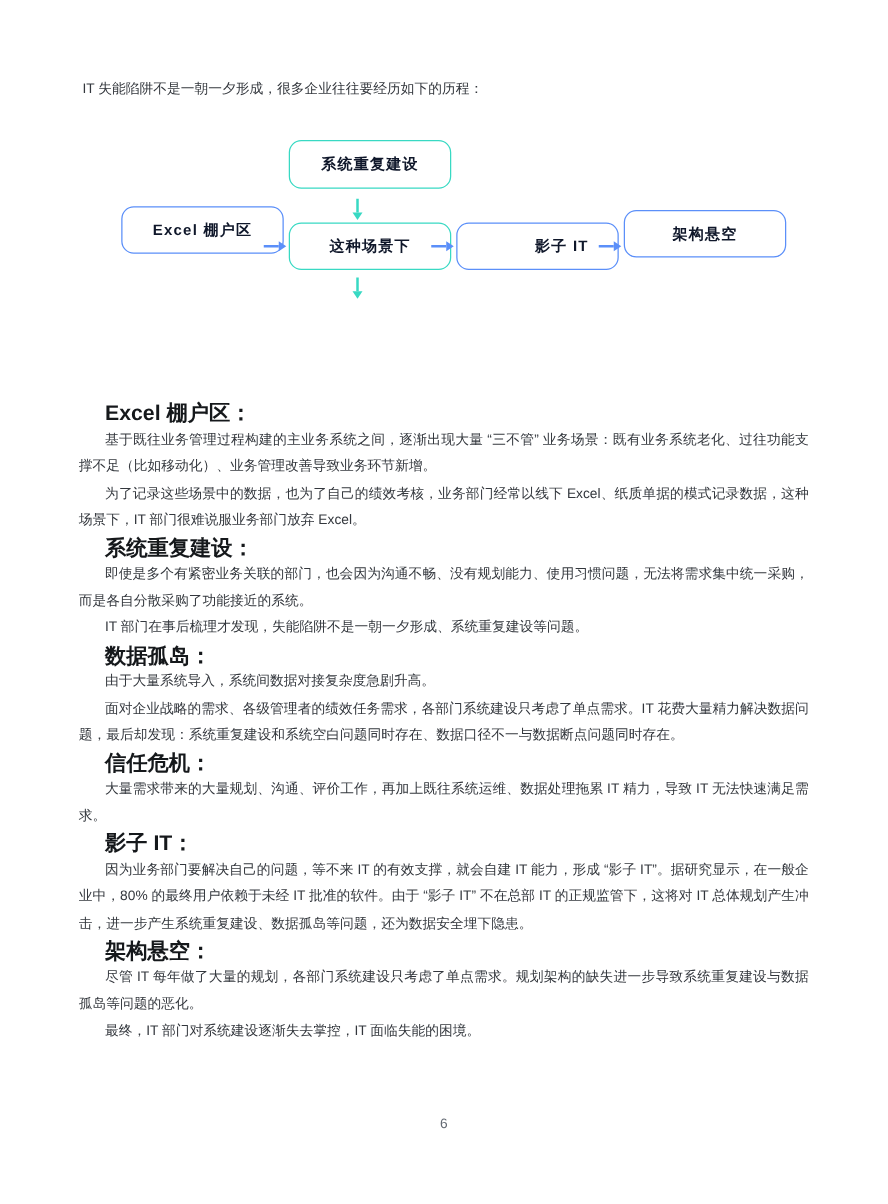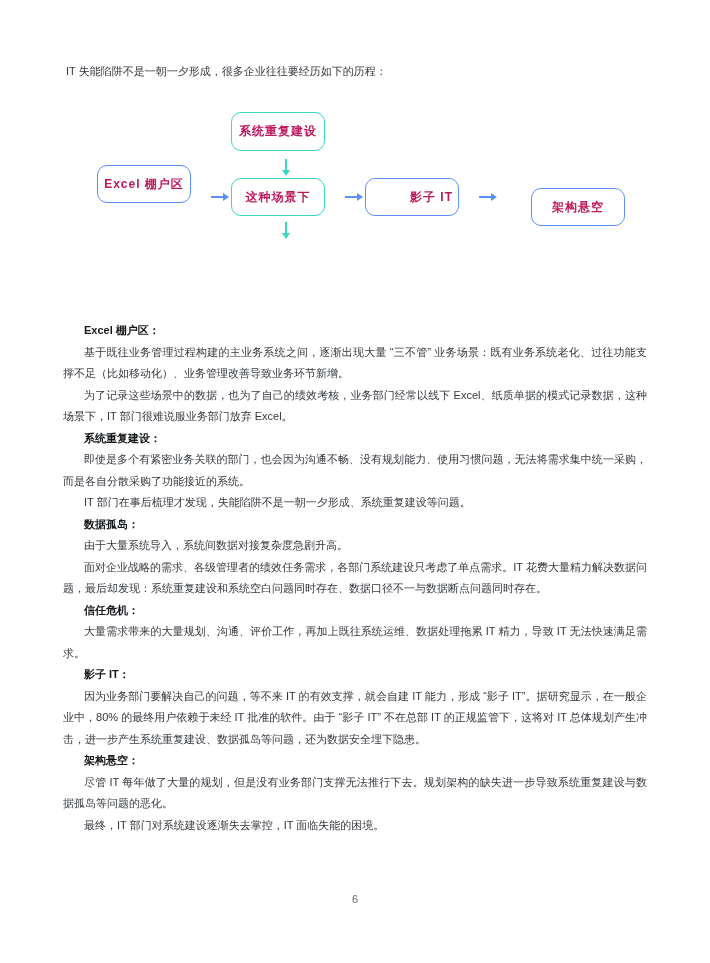--- a/index.html
+++ b/index.html
@@ -7,32 +7,32 @@
   .page { position:relative; width:710px; height:963px; background:#ffffff; overflow:hidden; }
 
   .intro {
     position:absolute; left:66px; top:61px; width:580px;
     margin:0; font-size:11px; line-height:21.5px; color:#33373d;
   }
 
   
   .flowchart { position:absolute; left:0; top:0; width:710px; height:300px; }
   .node {
-    position:absolute; width:94px; height:38px; box-sizing:border-box;
+    position:absolute; width:130px; height:38px; box-sizing:border-box;
     border-radius:10px; background:#ffffff;
     display:flex; align-items:center; justify-content:center;
-    font-size:12px; font-weight:bold; color:#be185d; letter-spacing:1px;
+    font-size:12px; font-weight:bold; color:#0f172a; letter-spacing:1px;
   }
   .node.teal { border:1.5px solid #38d9c3; }
   .node.blue { border:1.5px solid #5b8ff9; }
   #n-rebuild { left:231px; top:112px; height:39px; }
   #n-excel   { left:97px;  top:165px; }
   #n-silo    { left:231px; top:178px; }
   #n-shadow  { left:365px; top:178px;padding-left:39px; }
-  #n-arch    { left:499px; top:188px;margin-left:32px; }
+  #n-arch    { left:499px; top:168px; }
   #n-trust   { left:231px; top:242px; }
 
   .arrow-r { position:absolute; top:196px; width:12px; height:2px; background:#5b8ff9; }
   .arrow-r::after {
     content:""; position:absolute; right:-6px; top:-3px;
     border-left:6px solid #5b8ff9; border-top:4px solid transparent; border-bottom:4px solid transparent;
   }
   #a-1 { left:211px; } #a-2 { left:345px; } #a-3 { left:479px; }
 
   .arrow-d { position:absolute; left:285px; width:2px; height:11px; background:#38d9c3; }
@@ -41,21 +41,21 @@
     border-top:6px solid #38d9c3; border-left:4px solid transparent; border-right:4px solid transparent;
   }
   #d-1 { top:159px; } #d-2 { top:222px; }
 
   
   .content {
     position:absolute; left:63px; top:320px; width:584px;
     font-size:11px; line-height:21.5px; color:#33373d; text-align:justify;
   }
   .content h3 {
-    margin:0; font-size:11px; line-height:21.5px; font-weight:bold;
+    margin:0; font-size:17px; line-height:21.5px; font-weight:bold;
     color:#15181b; text-indent:21px; text-align:left;
   }
   .content p { margin:0; text-indent:21px; }
 
   .page-number {
     position:absolute; left:0; top:889px; width:710px; text-align:center;
     font-size:11px; line-height:21.5px; color:#646a73;
   }
 </style>
 </head>
@@ -102,19 +102,19 @@
     <p>由于大量系统导入，系统间数据对接复杂度急剧升高。</p>
     <p>面对企业战略的需求、各级管理者的绩效任务需求，各部门系统建设只考虑了单点需求。IT 花费大量精力解决数据问题，最后却发现：系统重复建设和系统空白问题同时存在、数据口径不一与数据断点问题同时存在。</p>
 
     <h3>信任危机：</h3>
     <p>大量需求带来的大量规划、沟通、评价工作，再加上既往系统运维、数据处理拖累 IT 精力，导致 IT 无法快速满足需求。</p>
 
     <h3>影子 IT：</h3>
     <p>因为业务部门要解决自己的问题，等不来 IT 的有效支撑，就会自建 IT 能力，形成 “影子 IT”。据研究显示，在一般企业中，80% 的最终用户依赖于未经 IT 批准的软件。由于 “影子 IT” 不在总部 IT 的正规监管下，这将对 IT 总体规划产生冲击，进一步产生系统重复建设、数据孤岛等问题，还为数据安全埋下隐患。</p>
 
     <h3>架构悬空：</h3>
-    <p>尽管 IT 每年做了大量的规划，但是没有业务部门支撑无法推行下去。规划架构的缺失进一步导致系统重复建设与数据孤岛等问题的恶化。</p>
+    <p>尽管 IT 每年做了大量的规划，各部门系统建设只考虑了单点需求。规划架构的缺失进一步导致系统重复建设与数据孤岛等问题的恶化。</p>
     <p>最终，IT 部门对系统建设逐渐失去掌控，IT 面临失能的困境。</p>
   </div>
 
   <div class="page-number">6</div>
 
 </div>
 
 </body></html>

